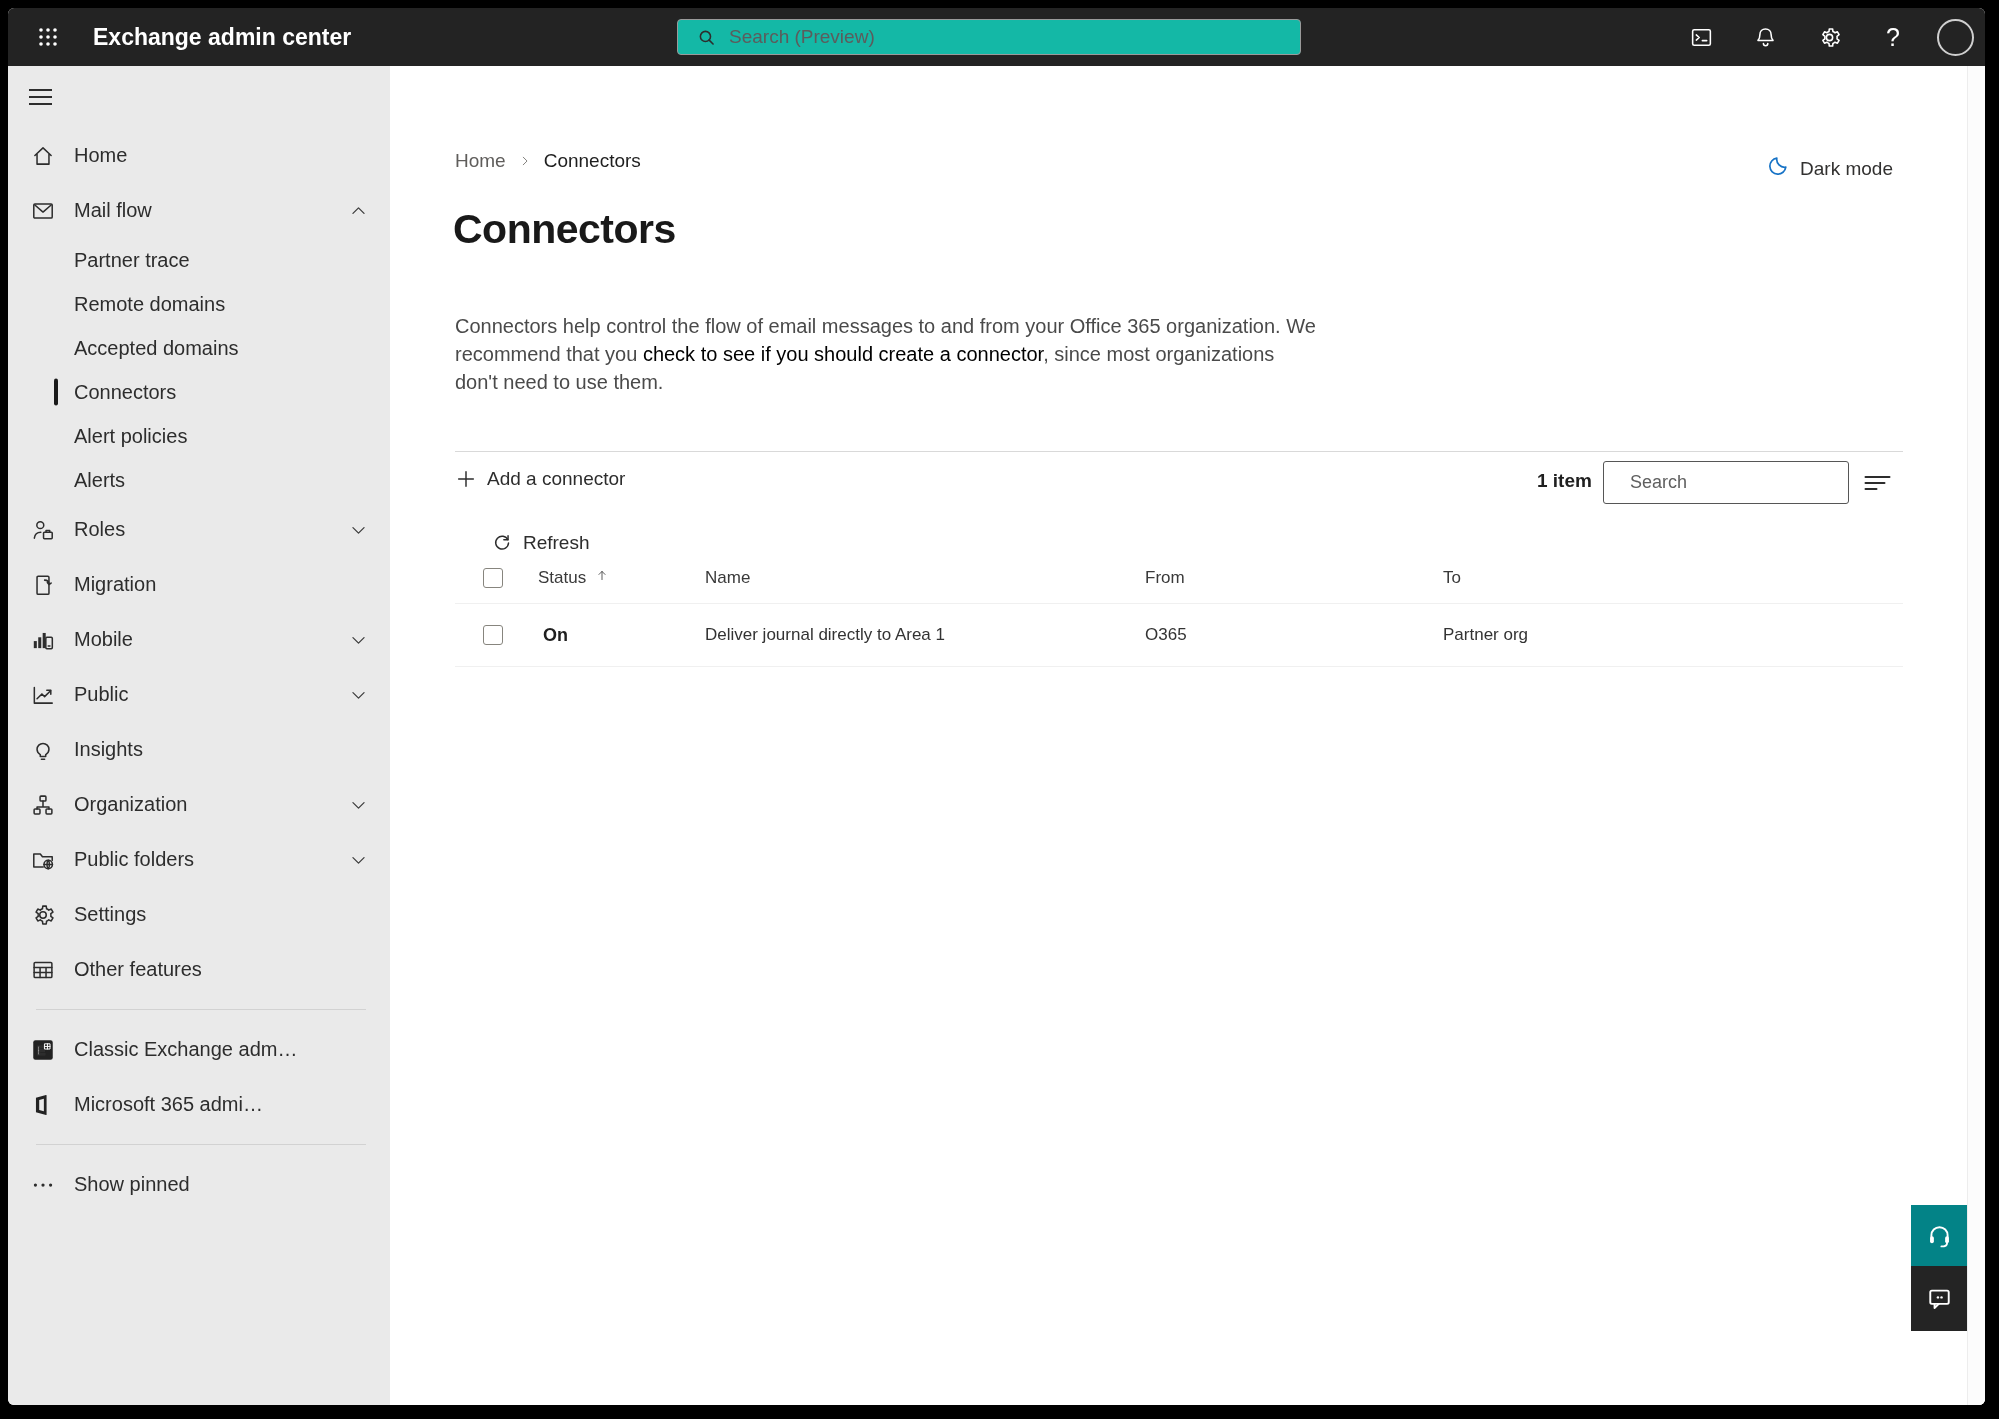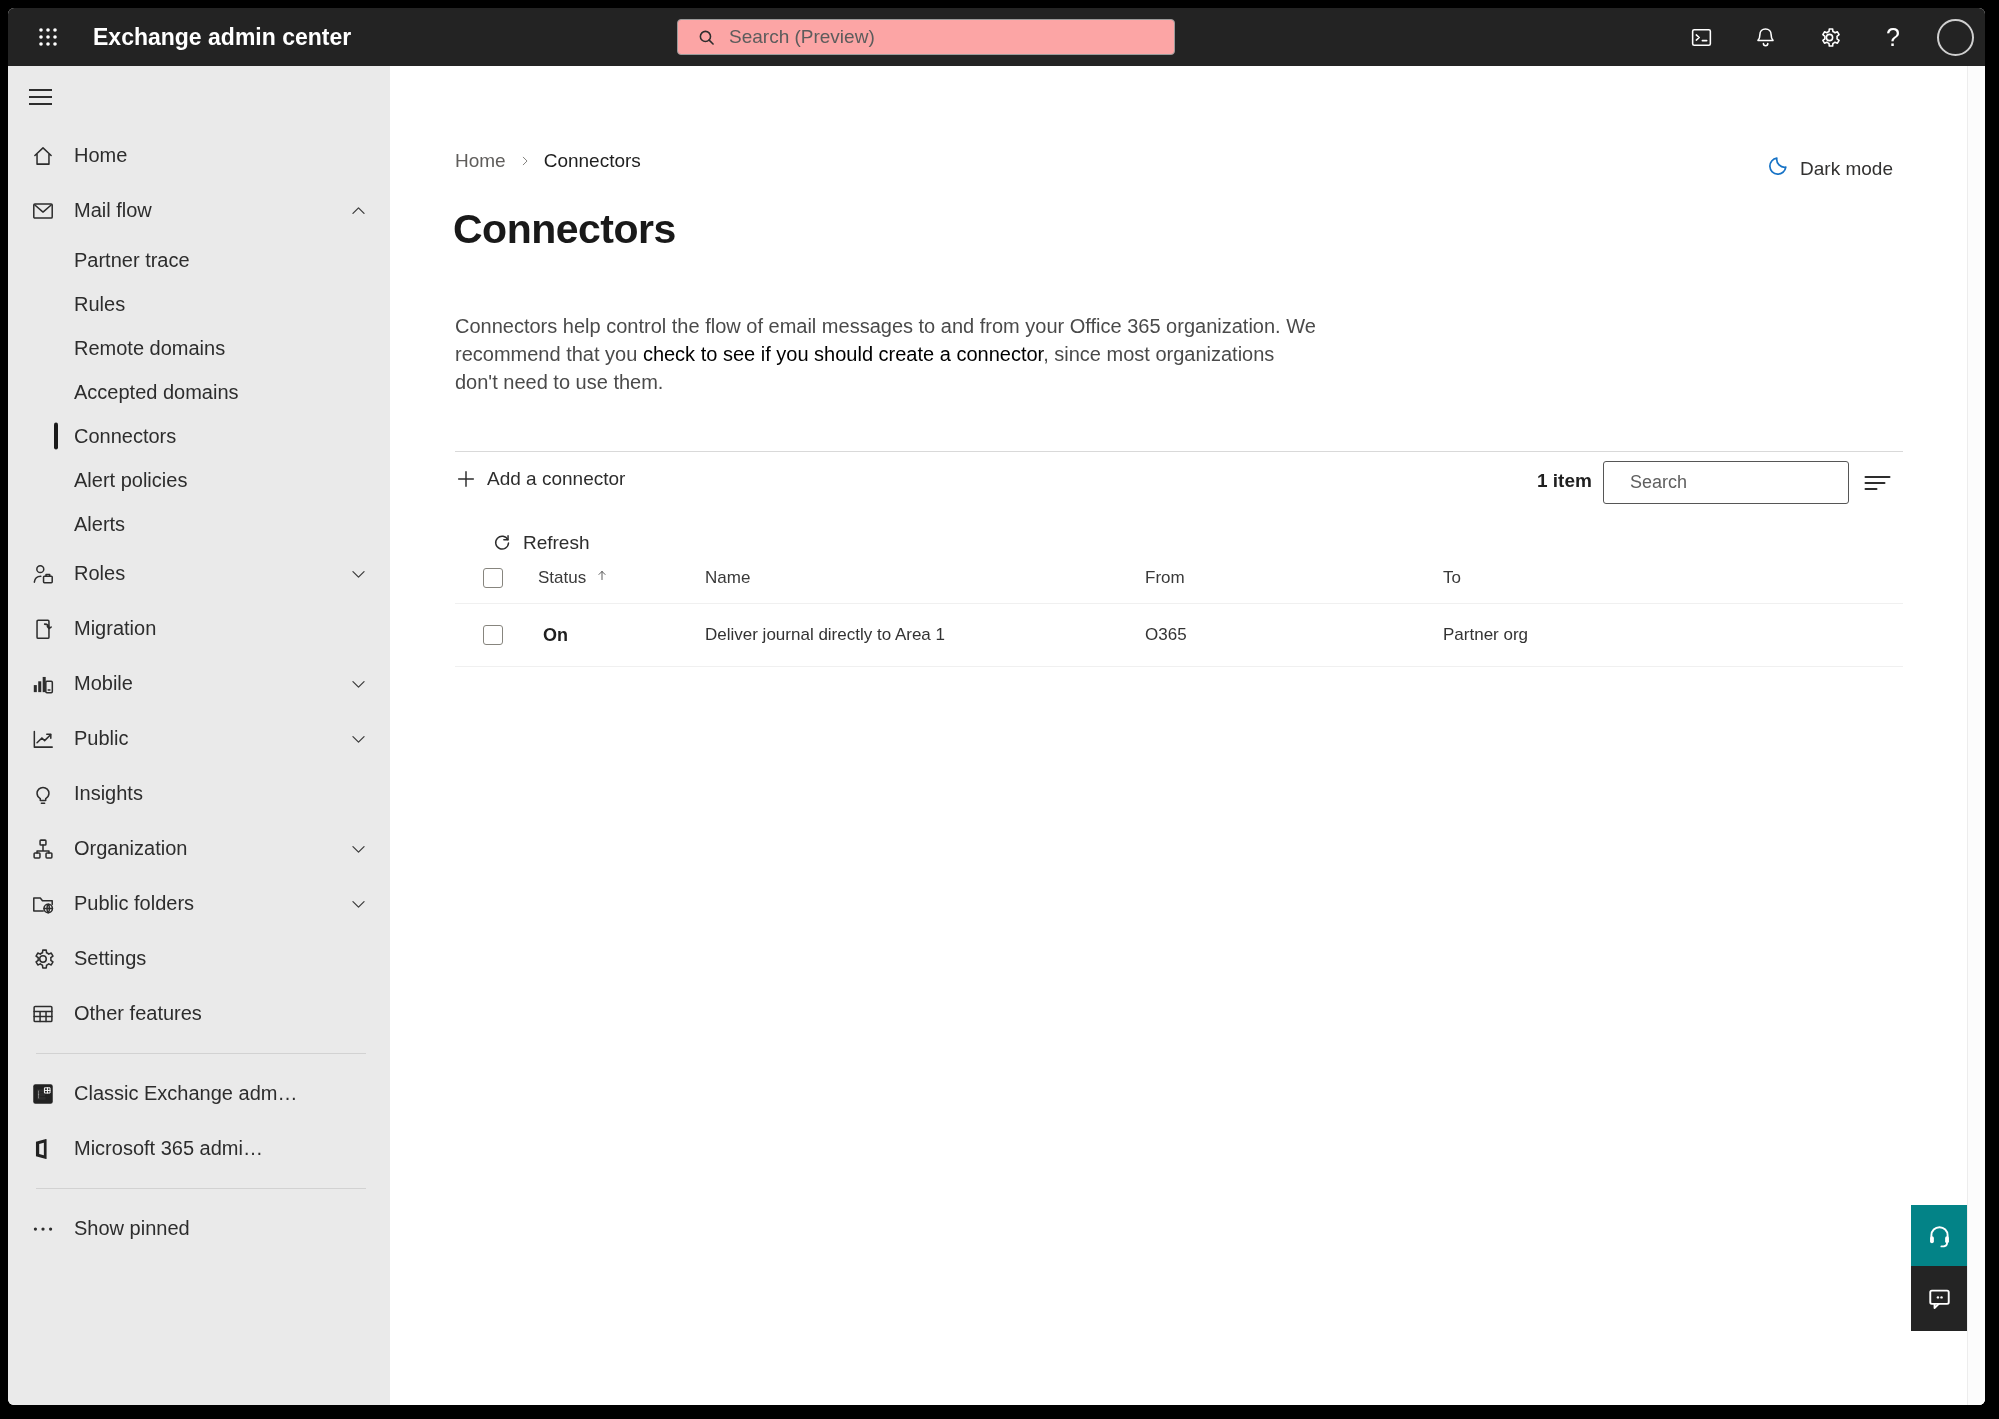--- a/index.html
+++ b/index.html
@@ -18,22 +18,22 @@
   
   .topbar {
     position:absolute; top:0; left:0; width:100%; height:58px;
     background:#232323; color:#fff;
   }
   .waffle { position:absolute; left:20px; top:9px; width:40px; height:40px;
     display:flex; align-items:center; justify-content:center; cursor:pointer; }
   .app-title { position:absolute; left:85px; top:50%; transform:translateY(-50%);
     font-size:23px; font-weight:600; color:#fff; white-space:nowrap; }
   .tb-search {
-    position:absolute; left:669px; top:11px; width:498px; height:36px;
-    background:#fca5a5; border:1px solid #9a9a9a; border-radius:4px;
+    position:absolute; left:669px; top:11px; width:624px; height:36px;
+    background:#14b8a6; border:1px solid #9a9a9a; border-radius:4px;
     display:flex; align-items:center; padding-left:18px; gap:12px;
   }
   .tb-search svg { stroke:#2d2d2d; }
   .tb-search input {
     border:none; outline:none; background:transparent; flex:1;
     font:inherit; font-size:19px; color:#333; height:100%;
   }
   .tb-search input::placeholder { color:#5c5c5c; }
   .tb-icons {
     position:absolute; right:11px; top:0; height:58px;
@@ -212,23 +212,20 @@
         <svg viewBox="0 0 24 24">
             <path d="M5 15l7-7 7 7"></path>
           </svg>
         </span>
     </div>
 
     <div class="nav-sub">
       <span>Partner trace</span>
       </div>
     <div class="nav-sub">
-      <span>Rules</span>
-      </div>
-    <div class="nav-sub">
       <span>Remote domains</span>
       </div>
     <div class="nav-sub">
       <span>Accepted domains</span>
       </div>
     <div class="nav-sub selected">
       <span>Connectors</span>
       </div>
     <div class="nav-sub">
       <span>Alert policies</span>

